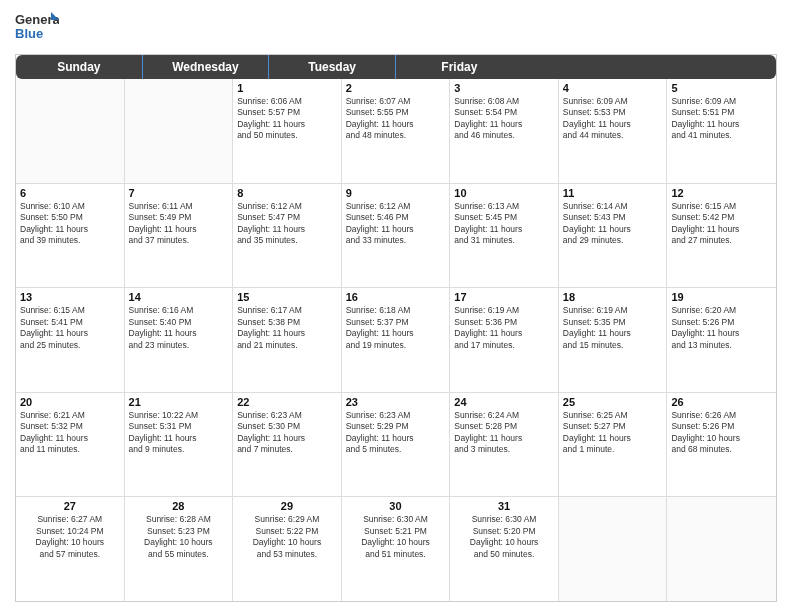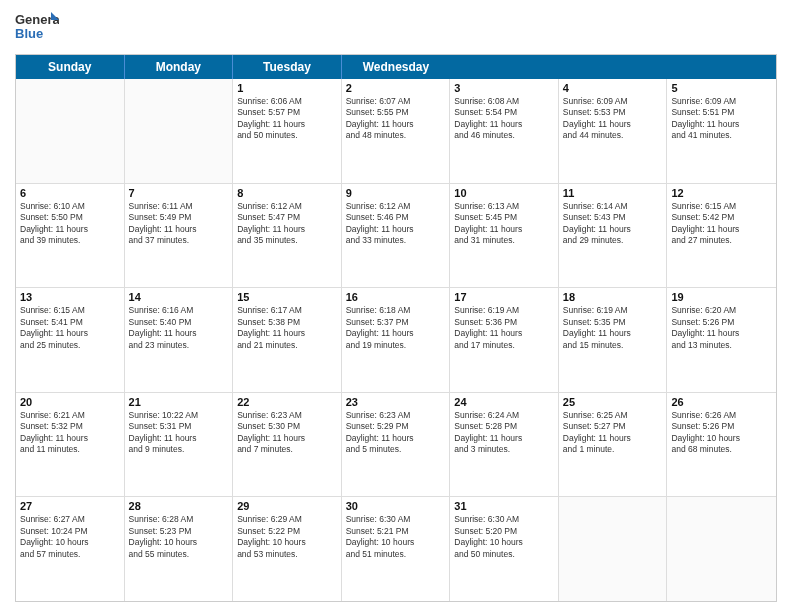--- a/index.html
+++ b/index.html
@@ -43,22 +43,23 @@
       color: #555;
     }
     .calendar {
       flex: 1;
       display: flex;
       flex-direction: column;
       border: 1px solid #ccc;
     }
     .cal-header {
       display: grid;
-      grid-template-columns: repeat(7, 1fr);
-      background-color: #0369a1;
+      grid-template-columns: repeat(6, 1fr);
+      background-color: #404040;
+      border-radius: 6px;
     }
     .cal-header-cell {
       color: #fff;
       font-size: 12px;
       font-weight: bold;
       padding: 5px 4px;
       text-align: center;
       border-right: 1px solid #4a8dd5;
     }
     .cal-header-cell:last-child { border-right: none; }
@@ -66,21 +67,21 @@
       flex: 1;
       display: flex;
       flex-direction: column;
     }
     .cal-row {
       display: grid;
       grid-template-columns: repeat(7, 1fr);
       flex: 1;
       border-bottom: 1px solid #ddd;
     }
-    .cal-row:last-child { border-bottom: none; }
+    .cal-row:last-child { border-bottom: none; text-align: center; }
     .cal-cell {
       border-right: 1px solid #ddd;
       padding: 3px 4px;
       font-size: 9px;
       color: #333;
       vertical-align: top;
       min-height: 80px;
     }
     .cal-cell:last-child { border-right: none; }
     .cal-cell.empty { background: #fafafa; }
@@ -112,23 +113,23 @@
     </div>
     <div class="title-section">
       <div class="month-title"></div>
       <div class="subtitle"></div>
     </div>
   </div>
 
   <div class="calendar">
     <div class="cal-header">
     <div class="cal-header-cell">Sunday</div>
-        <div class="cal-header-cell">Monday</div>
+        <div class="cal-header-cell">Wednesday</div>
         <div class="cal-header-cell">Tuesday</div>
-        <div class="cal-header-cell">Wednesday</div>
+        <div class="cal-header-cell">Friday</div>
       </div>
     <div class="cal-body">
     <div class="cal-row">
           <div class="cal-cell empty"></div>
           <div class="cal-cell empty"></div>
           <div class="cal-cell">
             <span class="day-num">1</span>
             <span class="cell-line">Sunrise: 6:06 AM</span>
             <span class="cell-line">Sunset: 5:57 PM</span>
             <span class="cell-line">Daylight: 11 hours</span>

